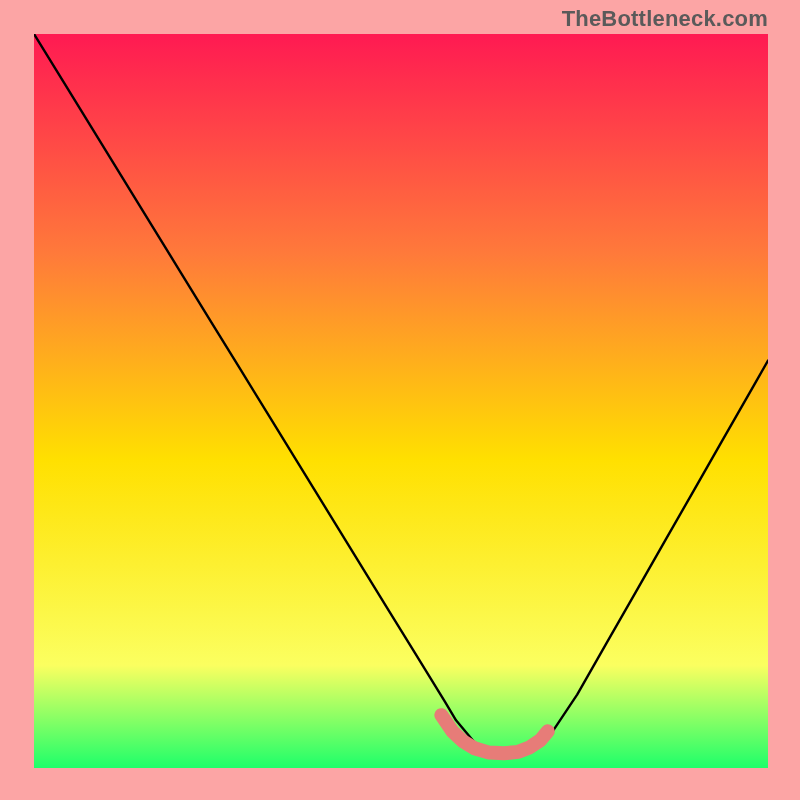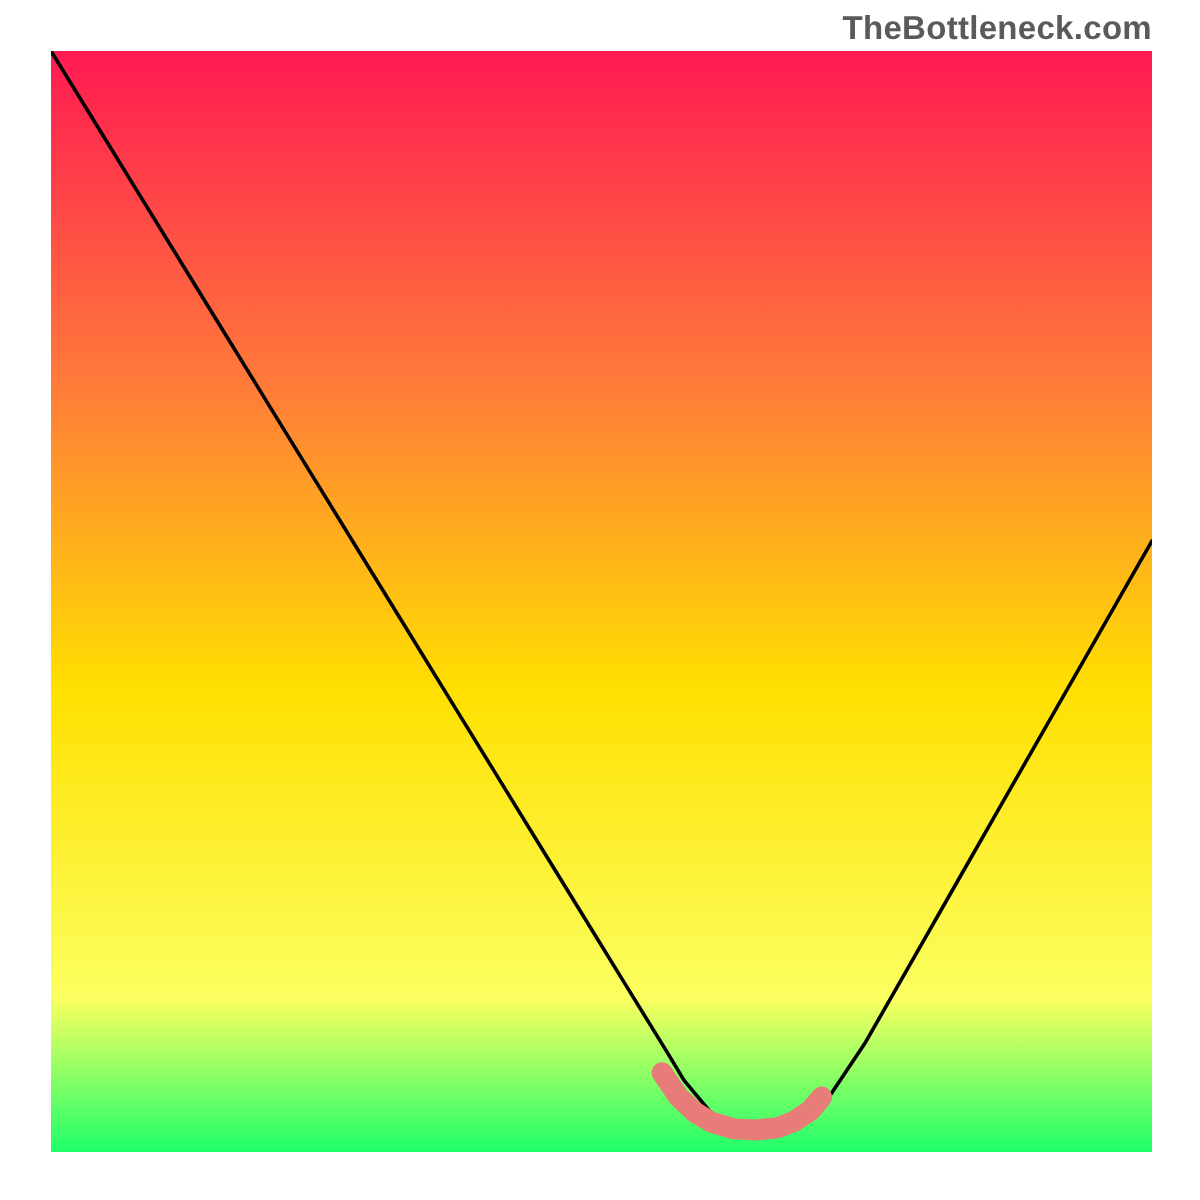--- a/index.html
+++ b/index.html
@@ -1,21 +1,21 @@
 <!DOCTYPE html>
 <html><head>
 <meta charset="utf-8">
 <style>
   * { margin: 0; padding: 0; box-sizing: border-box; }
   html, body { width: 800px; height: 800px; background: #000; overflow: hidden; }
   .frame {
     position: absolute;
     left: 0; top: 0;
     width: 800px; height: 800px;
-    background: #ffffff;
+    background: #fca5a5;
   }
   .plot {
     position: absolute;
     left: 34px; top: 34px;
     width: 734px; height: 734px;
     overflow: visible;
   }
   .attribution {
     position: absolute;
     top: 6px;

